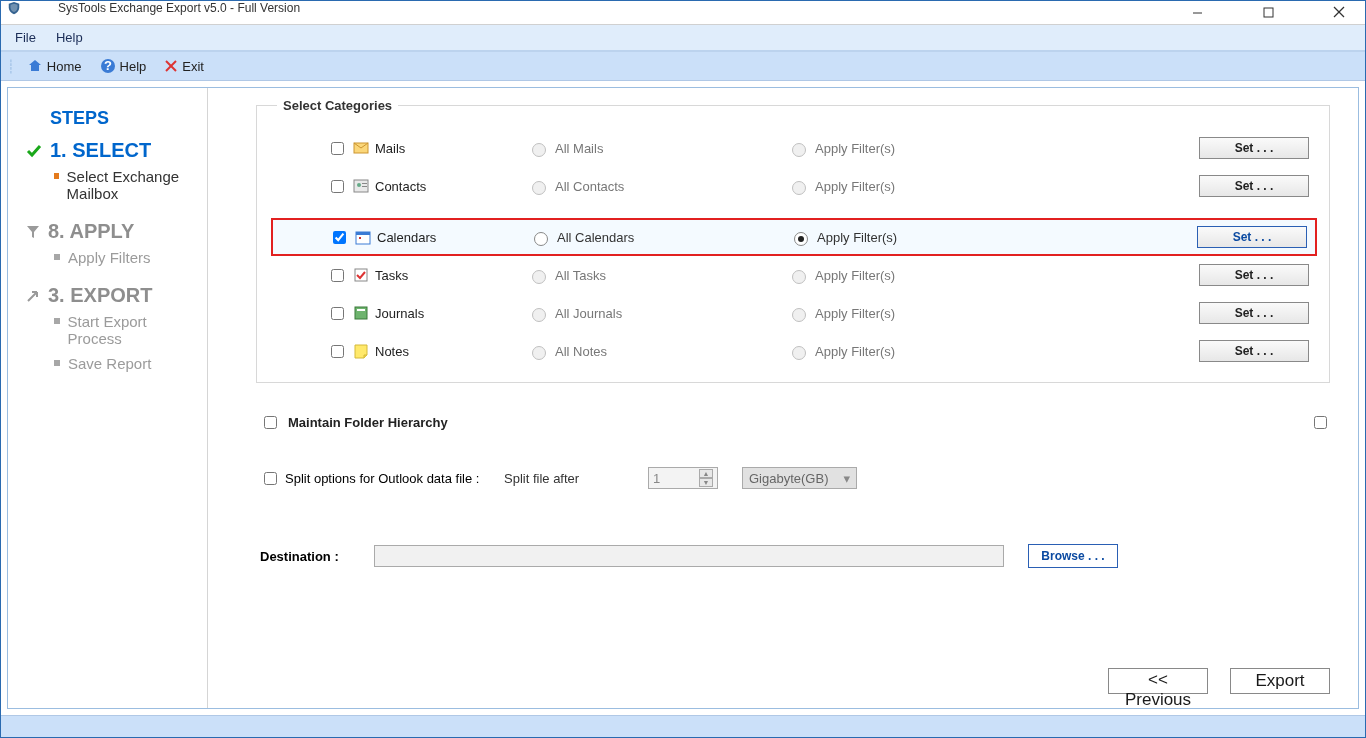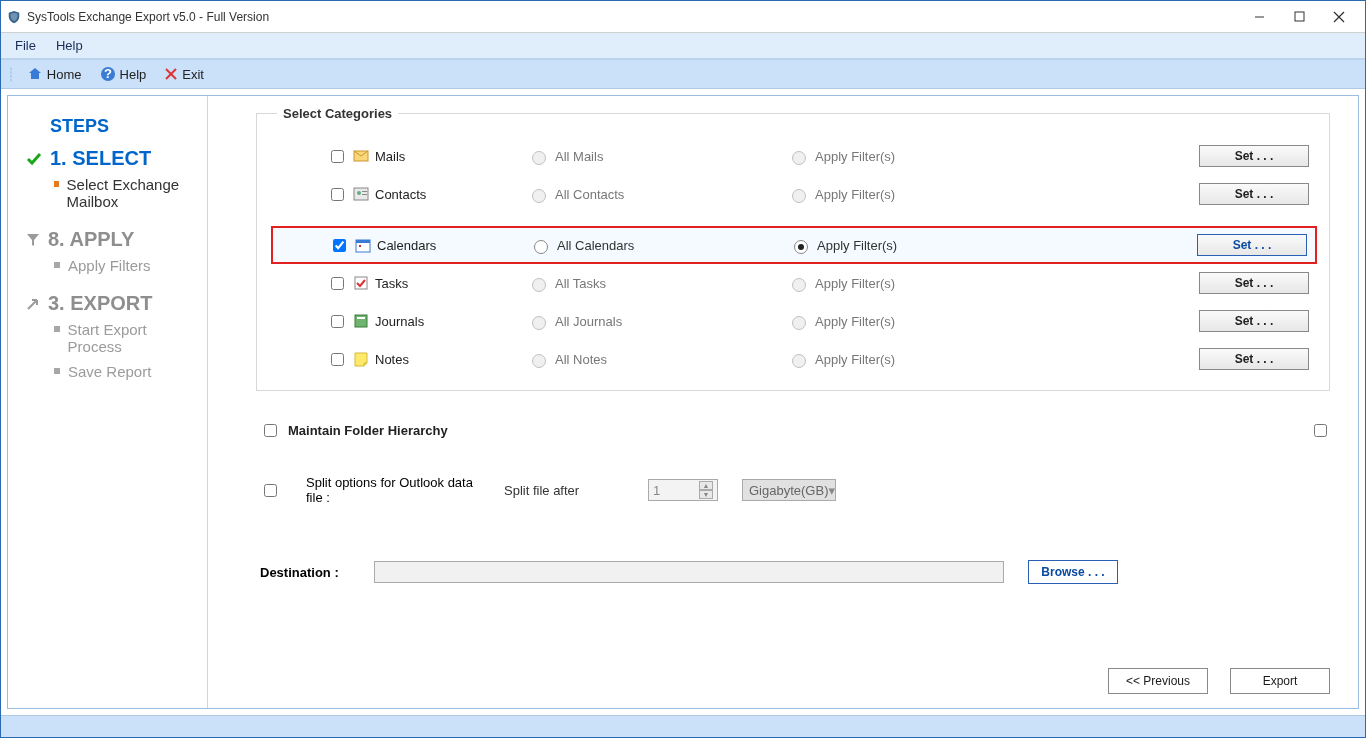--- a/index.html
+++ b/index.html
@@ -1,18 +1,18 @@
 <!DOCTYPE html>
 <html><head>
 <meta charset="utf-8">
 <style>
   * { box-sizing: border-box; font-family: "Segoe UI", Arial, sans-serif; font-size: 13px; }
   html,body { margin:0; padding:0; background:#fff; width:1366px; height:738px; overflow:hidden; }
   .window { width:1366px; height:738px; display:flex; flex-direction:column; border:1px solid #2a6ab0; background:#fff; }
-  .titlebar { height:32px; background:#fff; display:flex; align-items:center; padding:0 6px; border-bottom:1px solid #d0d0d0; }
+  .titlebar { height:24px; background:#fff; display:flex; padding:0 6px; border-bottom:1px solid #d0d0d0;gap:31px; }
   .title-icon { width:14px; height:14px; margin-right:6px; }
   .title-text { flex:1; font-size:12px; color:#333; }
   .win-btn { width:40px; height:22px; display:flex; align-items:center; justify-content:center; color:#333; }
   .win-btn svg { stroke:#333; }
   .menubar { height:26px; background:#e0edfb; display:flex; align-items:center; padding:0 4px; border-bottom:1px solid #bcd3ee; }
   .menu-item { padding:3px 10px; color:#1b2d57; }
   .toolbar { height:30px; background:#cbe0f9; border-top:1px solid #bcd3ee; border-bottom:1px solid #b0c8e6; display:flex; align-items:center; padding:0 6px; gap:6px; }
   .tool-btn { display:flex; align-items:center; gap:4px; padding:2px 6px; color:#222; }
   .tool-sep { color:#9bbde2; }
   .content-outer { flex:1; padding:6px; display:flex; background:#fff; }
@@ -46,31 +46,31 @@
   .set-btn { width:110px; height:22px; border:1px solid #898989; background:linear-gradient(#fafafa,#e7e7e7); font-weight:bold; color:#222; text-align:center; line-height:19px; font-size:12px; }
   .set-btn.active { border:1px solid #2a5fb4; color:#0b4aa1; }
   .row-hi { border:2px solid #e22020; background:#f4faff; margin-left:-6px; padding-left:56px; margin-right:-8px; padding-right:8px;margin-top:13px;}
   .row-hi.cat-row { padding-left:56px; }
   .lower { margin-top:30px; padding-left:4px; }
   .chk-line { display:flex; align-items:center; gap:8px; margin-bottom:22px;justify-content:space-between; }
   .chk-line input { width:13px; height:13px; }
   .chk-line .lbl { font-weight:bold; color:#222; }
   .chk-line.group { display:flex; gap:60px; }
   .split-line { display:flex; align-items:center; gap:24px; margin-top:35px; }
-  .split-label { width:220px; display:flex; align-items:center; gap:26px; }
+  .split-label { width:220px; display:flex; align-items:center; gap:5px; }
   .split-after { width:120px; color:#333; }
   .num-input { width:70px; height:22px; border:1px solid #aaa; background:#f3f3f3; color:#888; padding:0 4px; display:flex; align-items:center; justify-content:space-between; }
   .spin { display:flex; flex-direction:column; }
   .spin div { width:14px; height:9px; border:1px solid #aaa; background:#e8e8e8; font-size:7px; text-align:center; line-height:7px; }
-  .unit-select { width:94px; height:22px; border:1px solid #aaa; background:#e1e1e1; color:#666; padding:0 6px; display:flex; align-items:center; justify-content:space-between; }
+  .unit-select { width:115px; height:22px; border:1px solid #aaa; background:#e1e1e1; color:#666; padding:0 6px; display:flex; align-items:center; justify-content:space-between; }
   .dest-line { display:flex; align-items:center; gap:24px; margin-top:55px; }
   .dest-input { flex:0 0 630px; height:22px; border:1px solid #aaa; background:#f1f1f1; }
   .browse-btn { width:90px; height:24px; border:1px solid #2a5fb4; background:#fff; color:#0b4aa1; font-weight:bold; font-size:12px; }
   .bottom-bar { position:absolute; bottom:14px; right:28px; display:flex; gap:22px; }
-  .nav-btn { width:100px; height:26px; border:1px solid #898989; background:#fff; color:#1a1a1a; font-size:12px; }
+  .nav-btn { width:100px; height:26px; border:1px solid #898989; background:#fff; color:#1a1a1a; font-size:17px; }
   .statusbar { height:22px; background:#cbe0f9; border-top:1px solid #b0c8e6; }
   .ic { display:inline-block; vertical-align:middle; }
 </style>
 </head>
 <body>
 
 <div class="window">
 
   <div class="titlebar">
     <svg class="title-icon ic" viewBox="0 0 16 16">

